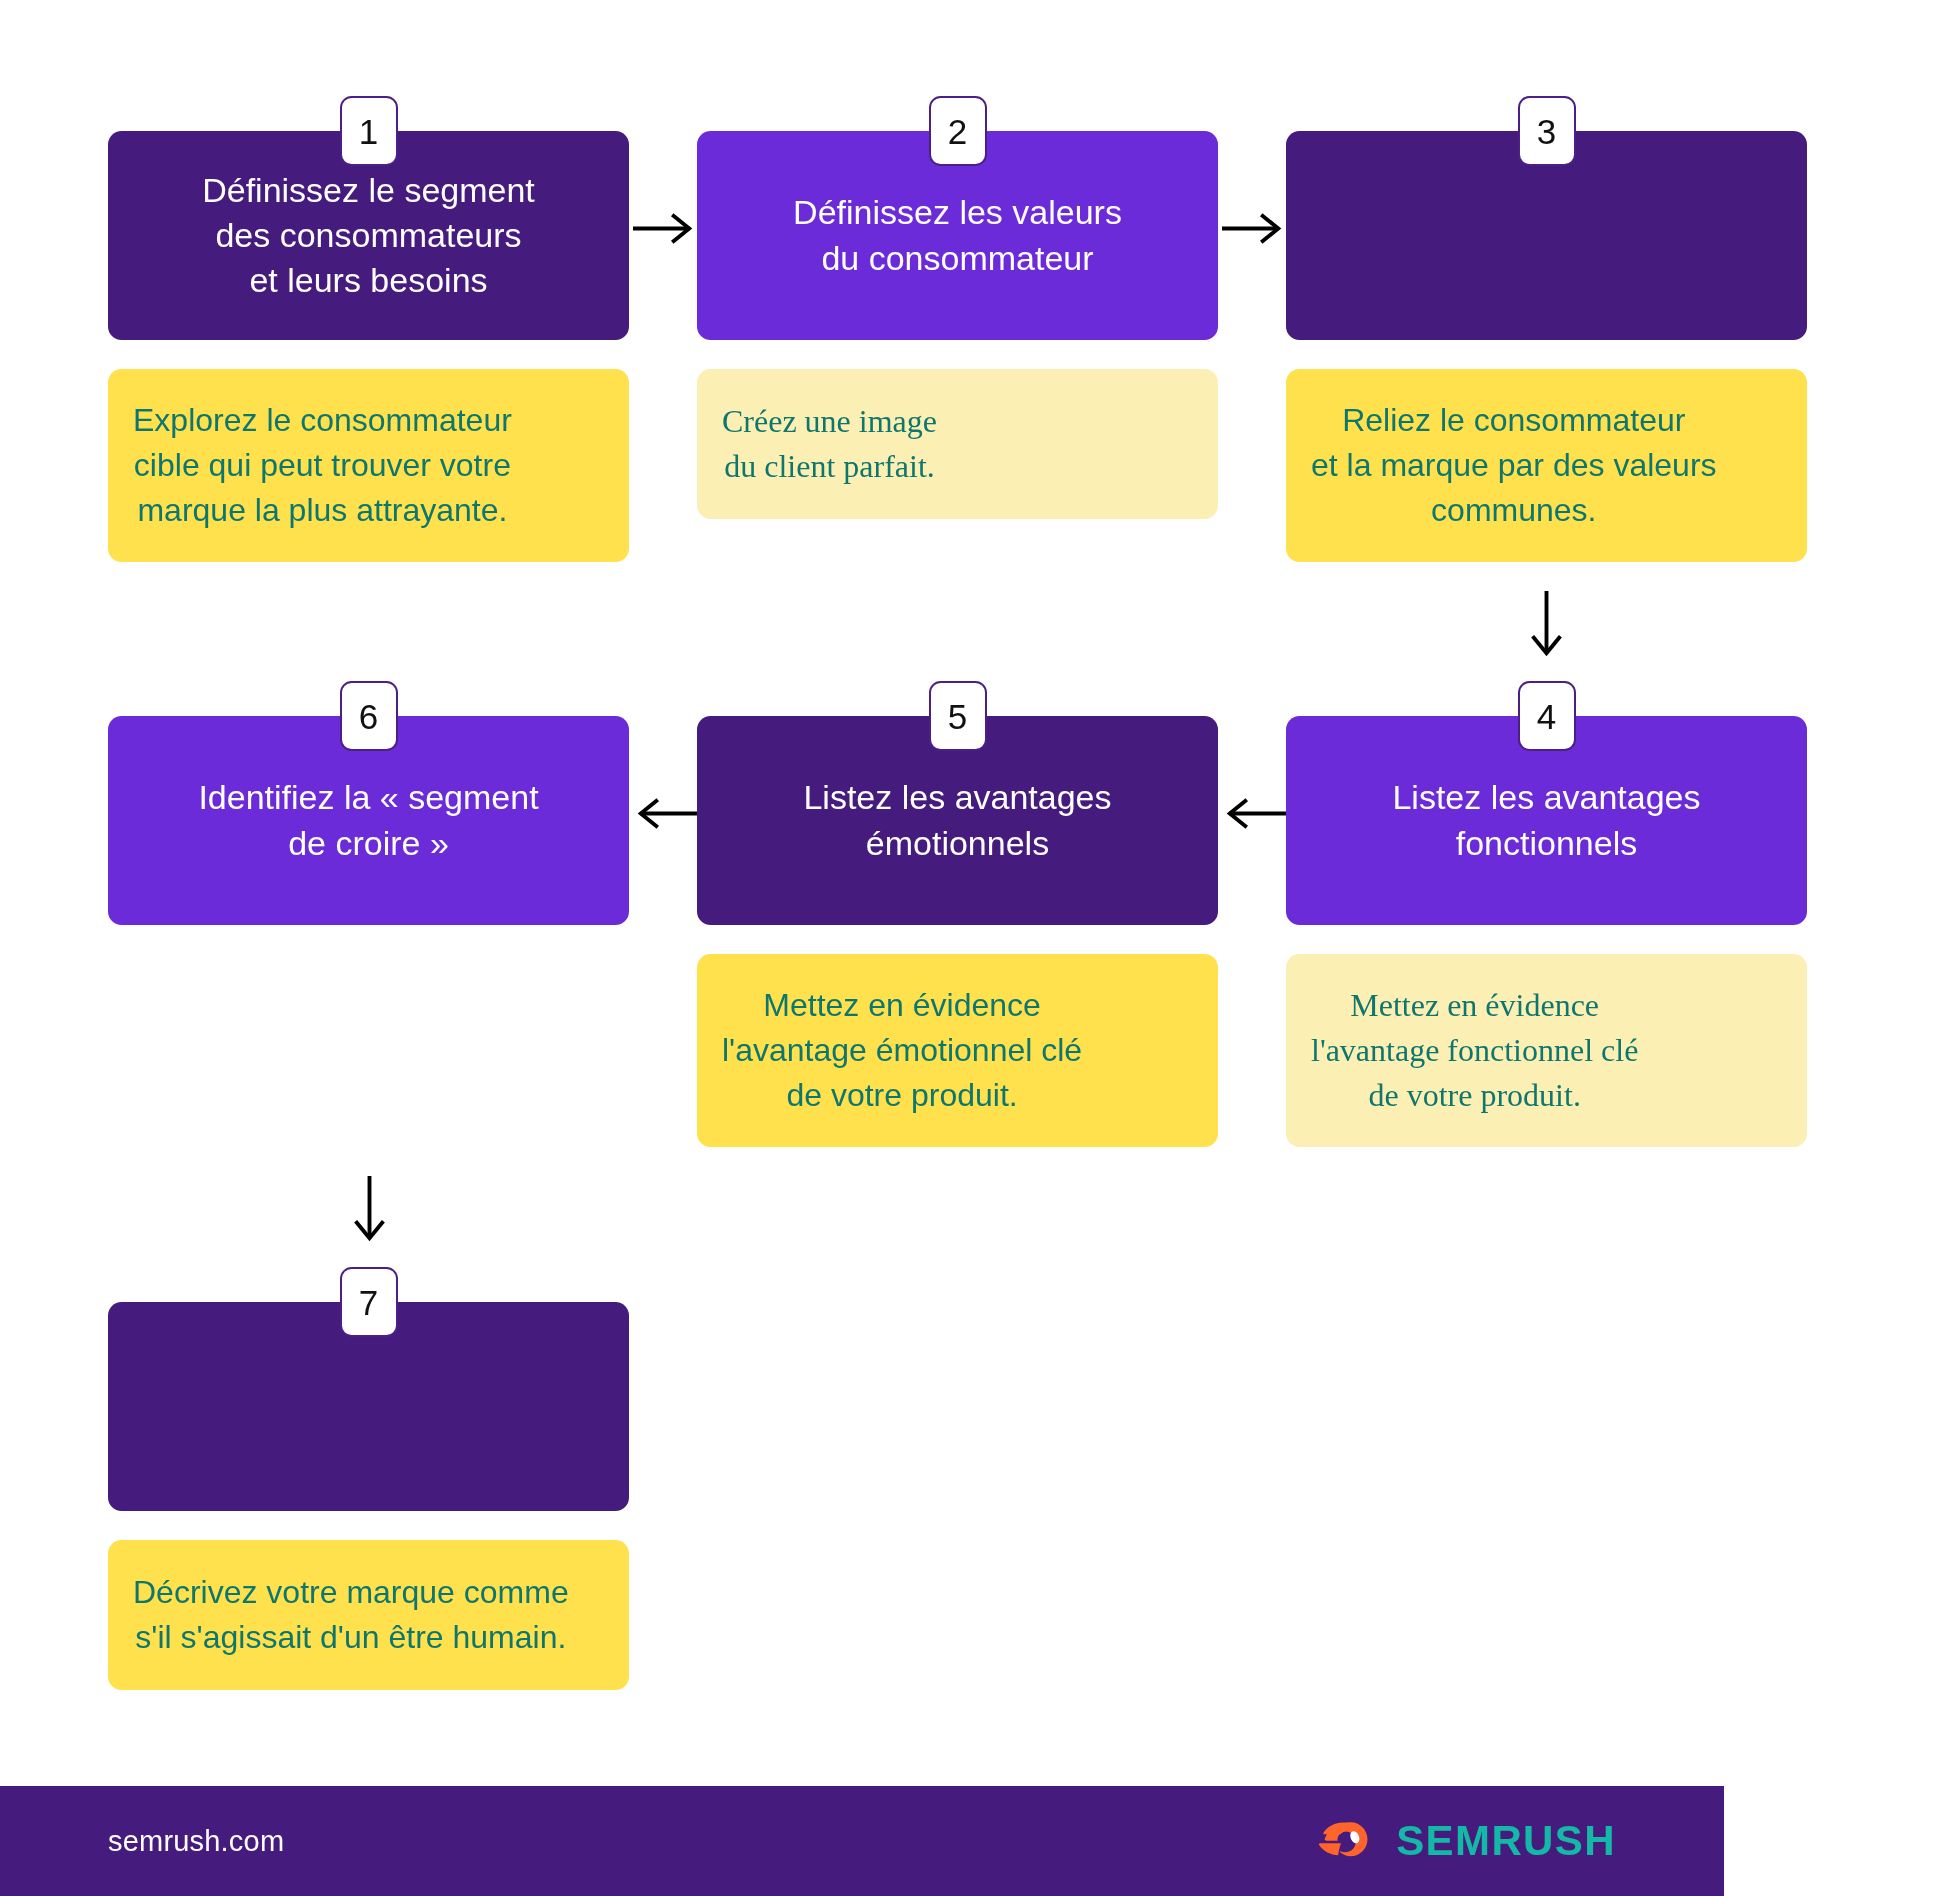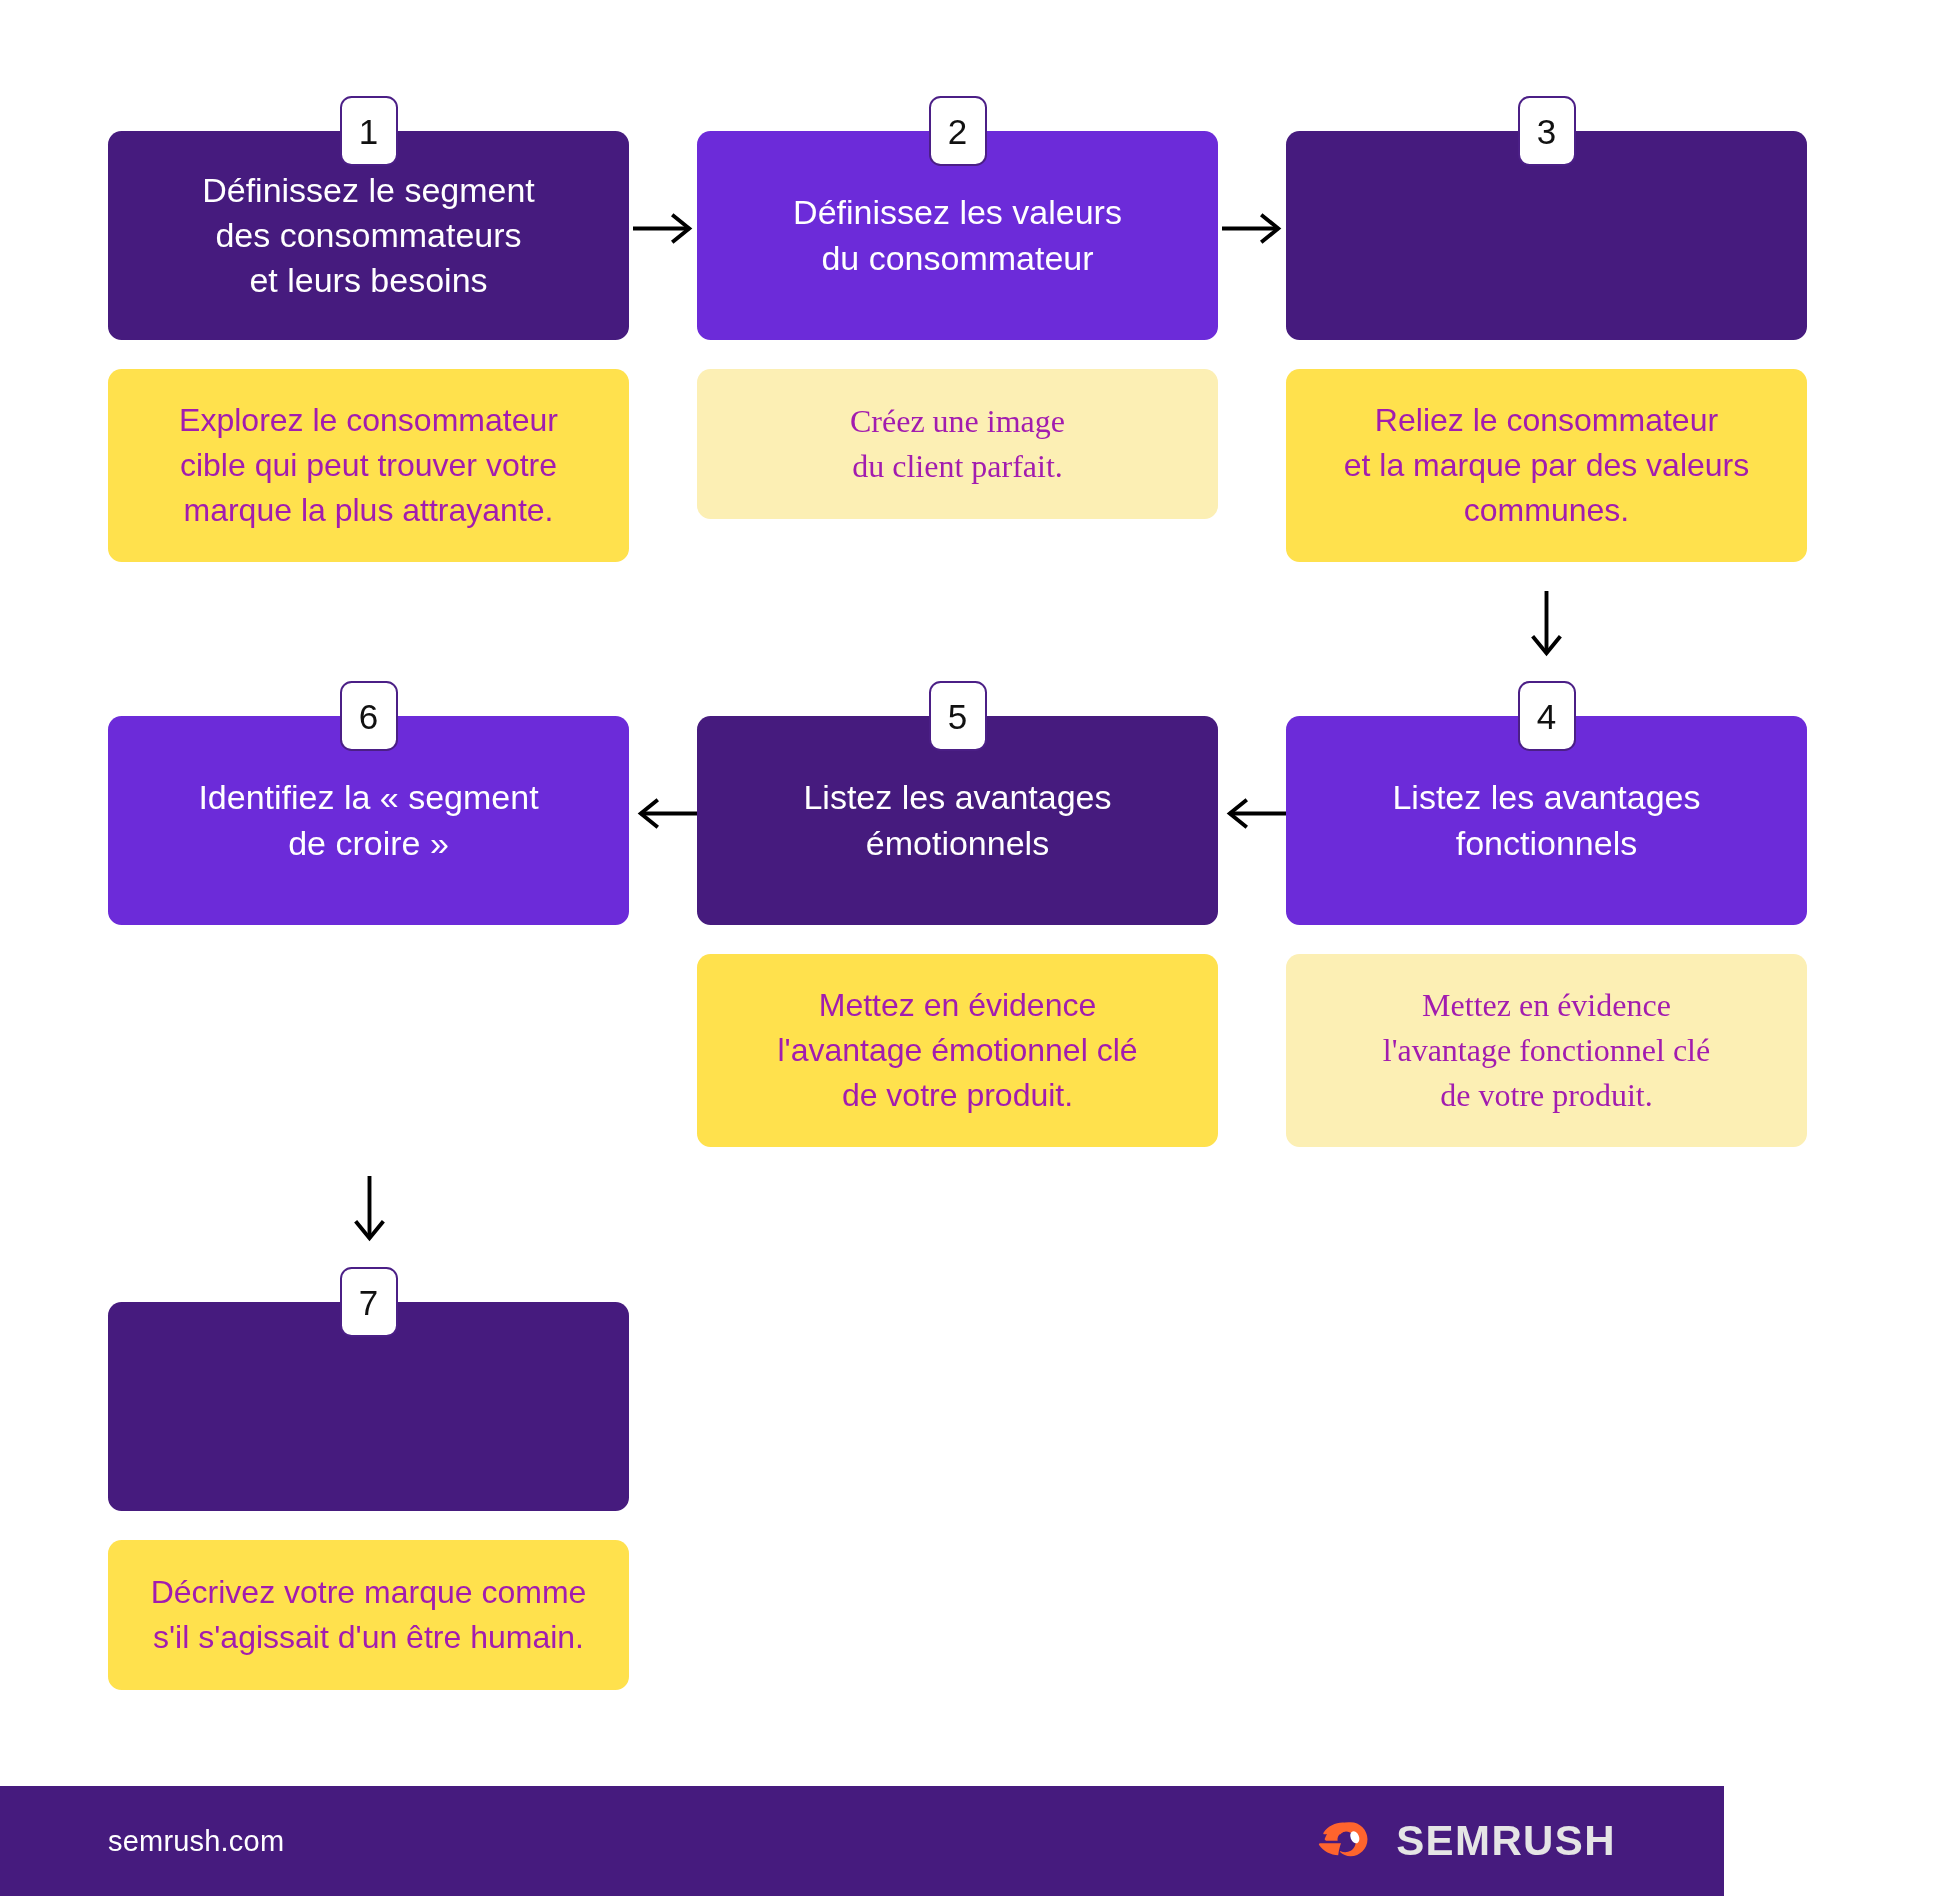--- a/index.html
+++ b/index.html
@@ -84,23 +84,23 @@
   .purple-dark  { background: #461b7e; }
   .purple-light { background: #6c2bd9; }
 
   
   .desc-box {
     width: 521px;
     margin-top: 29px;
     border-radius: 13.5px;
     display: flex;
     align-items: center;
-    justify-content: center;
+    justify-content: flex-start;
     text-align: center;
-    color: #a21caf;
+    color: #0f766e;
     font-size: 32px;
     line-height: 1.4;
     padding: 25px 25px;
   }
 
   .desc-h3 { min-height: 193px; }
   .desc-h2 { min-height: 150px; }
 
   .yellow-strong { background: #ffe14d; }
   .yellow-pale   { background: #fcefb4; font-family: Liberation Serif, serif; }
@@ -136,21 +136,21 @@
 
   .logo {
     display: flex;
     align-items: center;
     gap: 17.4px;
   }
 
   .logo-mark { display: block; }
 
   .logo-text {
-    color: #e5e5e5;
+    color: #14b8a6;
     font-size: 42px;
     font-weight: bold;
     letter-spacing: 1.4px;
   }
 </style>
 </head>
 <body>
 
 <div id="canvas">
 

